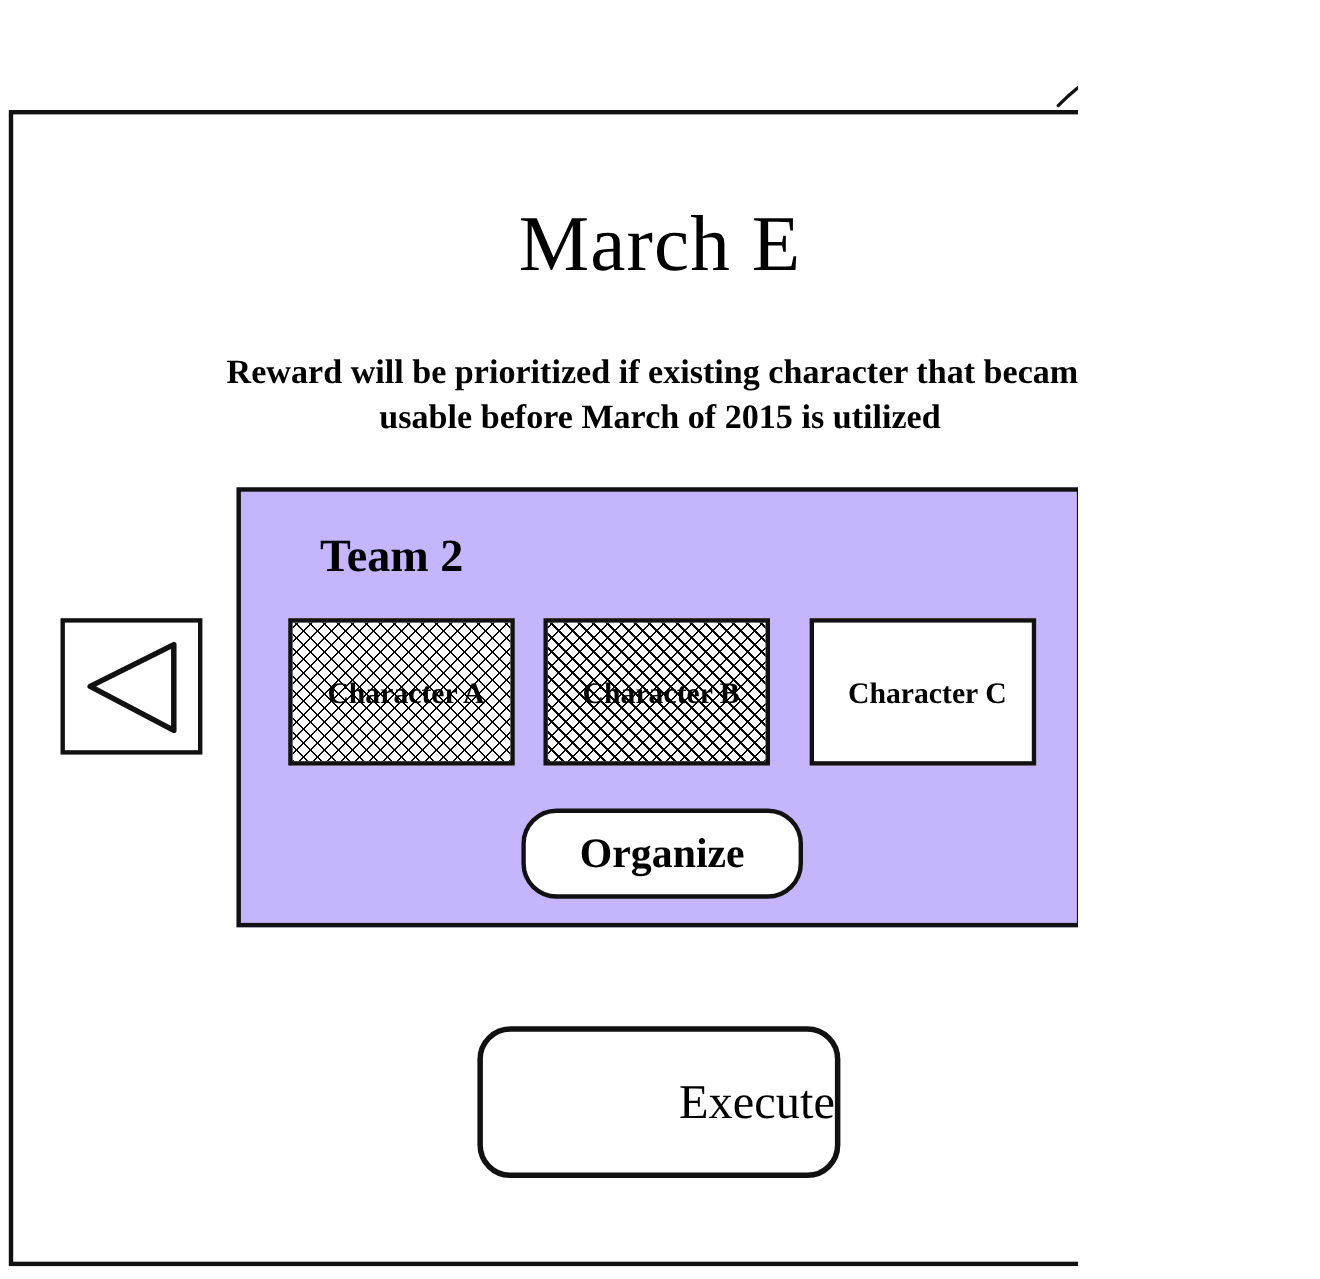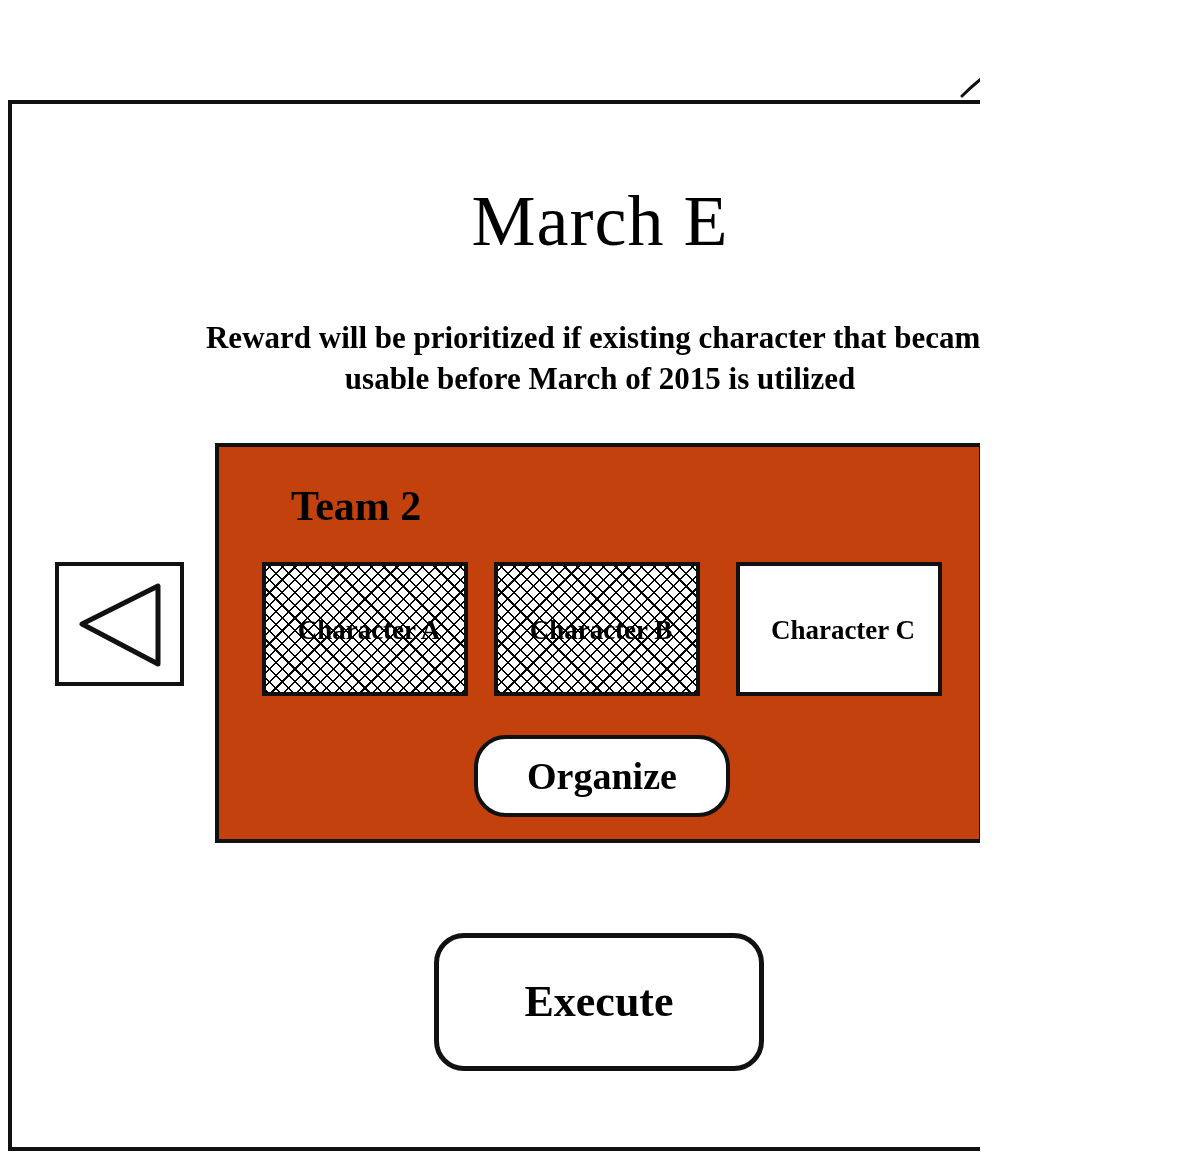--- a/index.html
+++ b/index.html
@@ -71,21 +71,21 @@
 
   
   .team-panel {
     position: absolute;
     left: 215px;
     top: 443px;
     width: 768px;
     height: 400px;
     border: 4px solid #111111;
     box-sizing: border-box;
-    background: #c2410c;
+    background: #c4b5fd;
   }
 
   .team-label {
     position: absolute;
     left: 72px;
     top: 38px;
     font-size: 42px;
     font-weight: 700;
     line-height: 1;
     white-space: nowrap;
@@ -191,23 +191,23 @@
     border: 5px solid #111111;
     border-radius: 30px;
     box-sizing: border-box;
     background: #ffffff;
   }
   .execute-label {
     position: absolute;
     left: 0; right: 0;
     top: 50%;
     transform: translateY(-50%);
-    text-align: center;
+    text-align: right;
     font-size: 44px;
-    font-weight: 700;
+    font-weight: 400;
     line-height: 1;
     white-space: nowrap;
   }
 
   
   .ref-num {
     position: absolute;
     font-size: 34px;
     font-weight: 400;
     line-height: 1;

